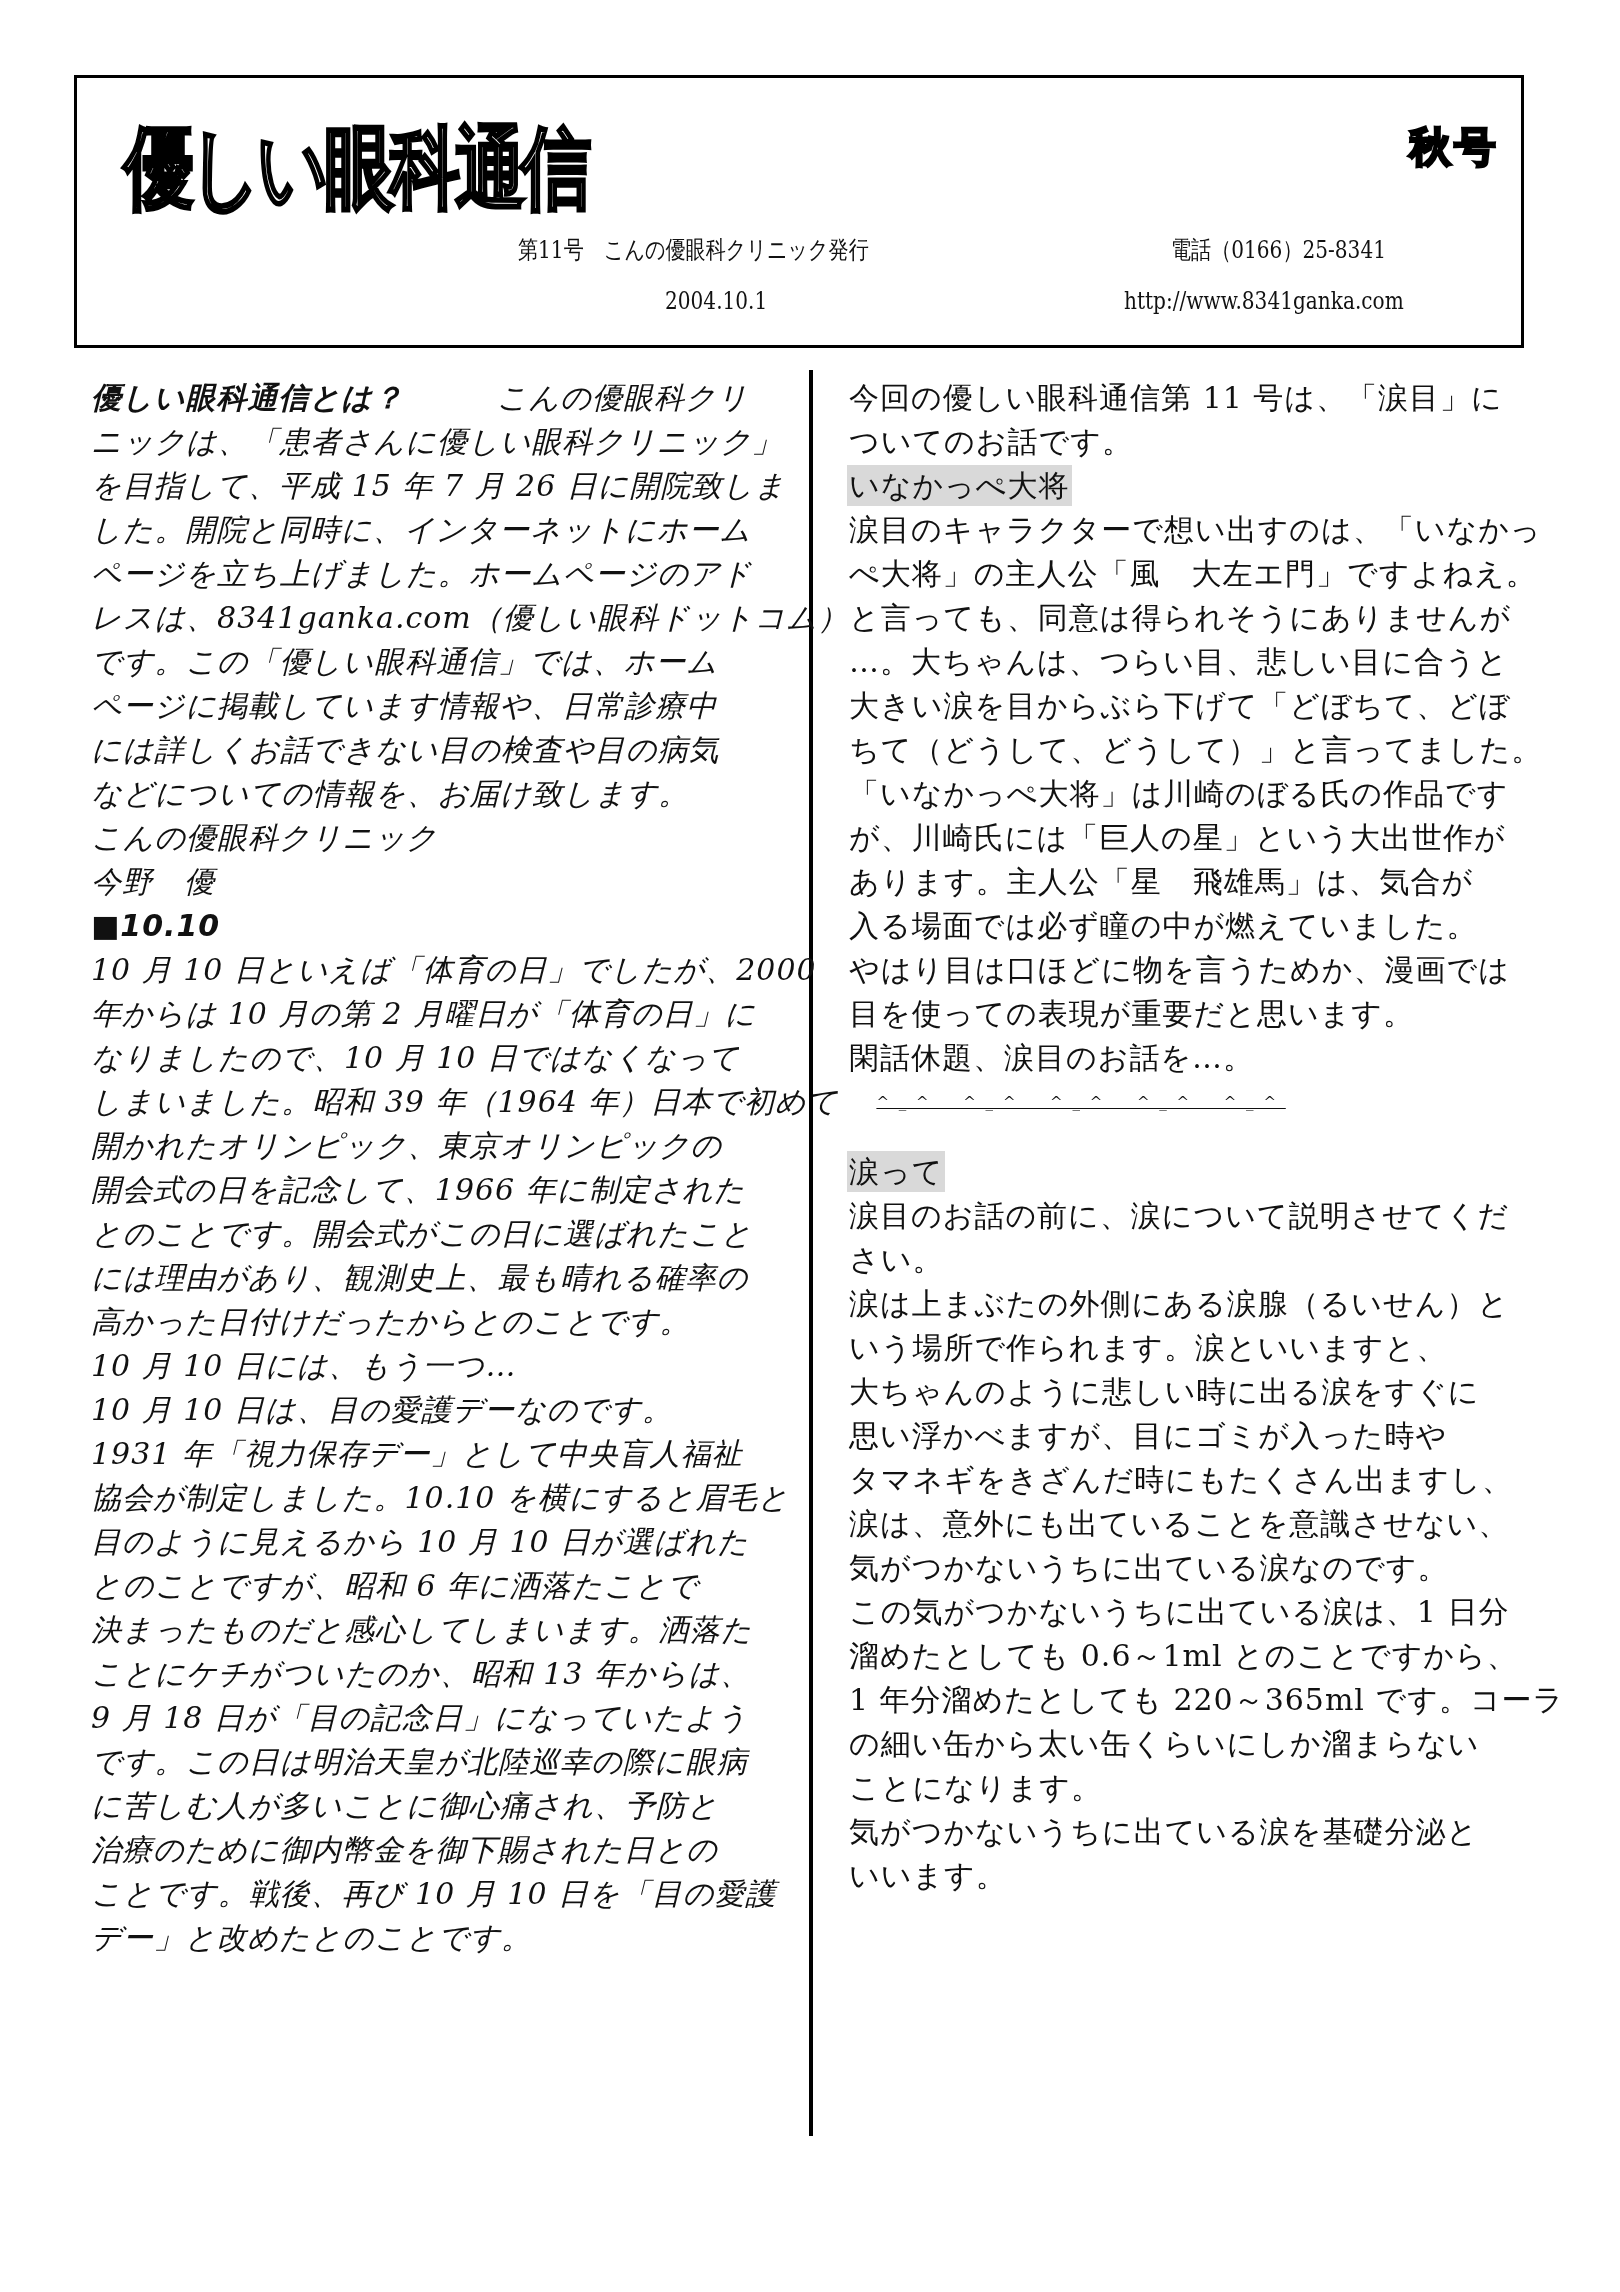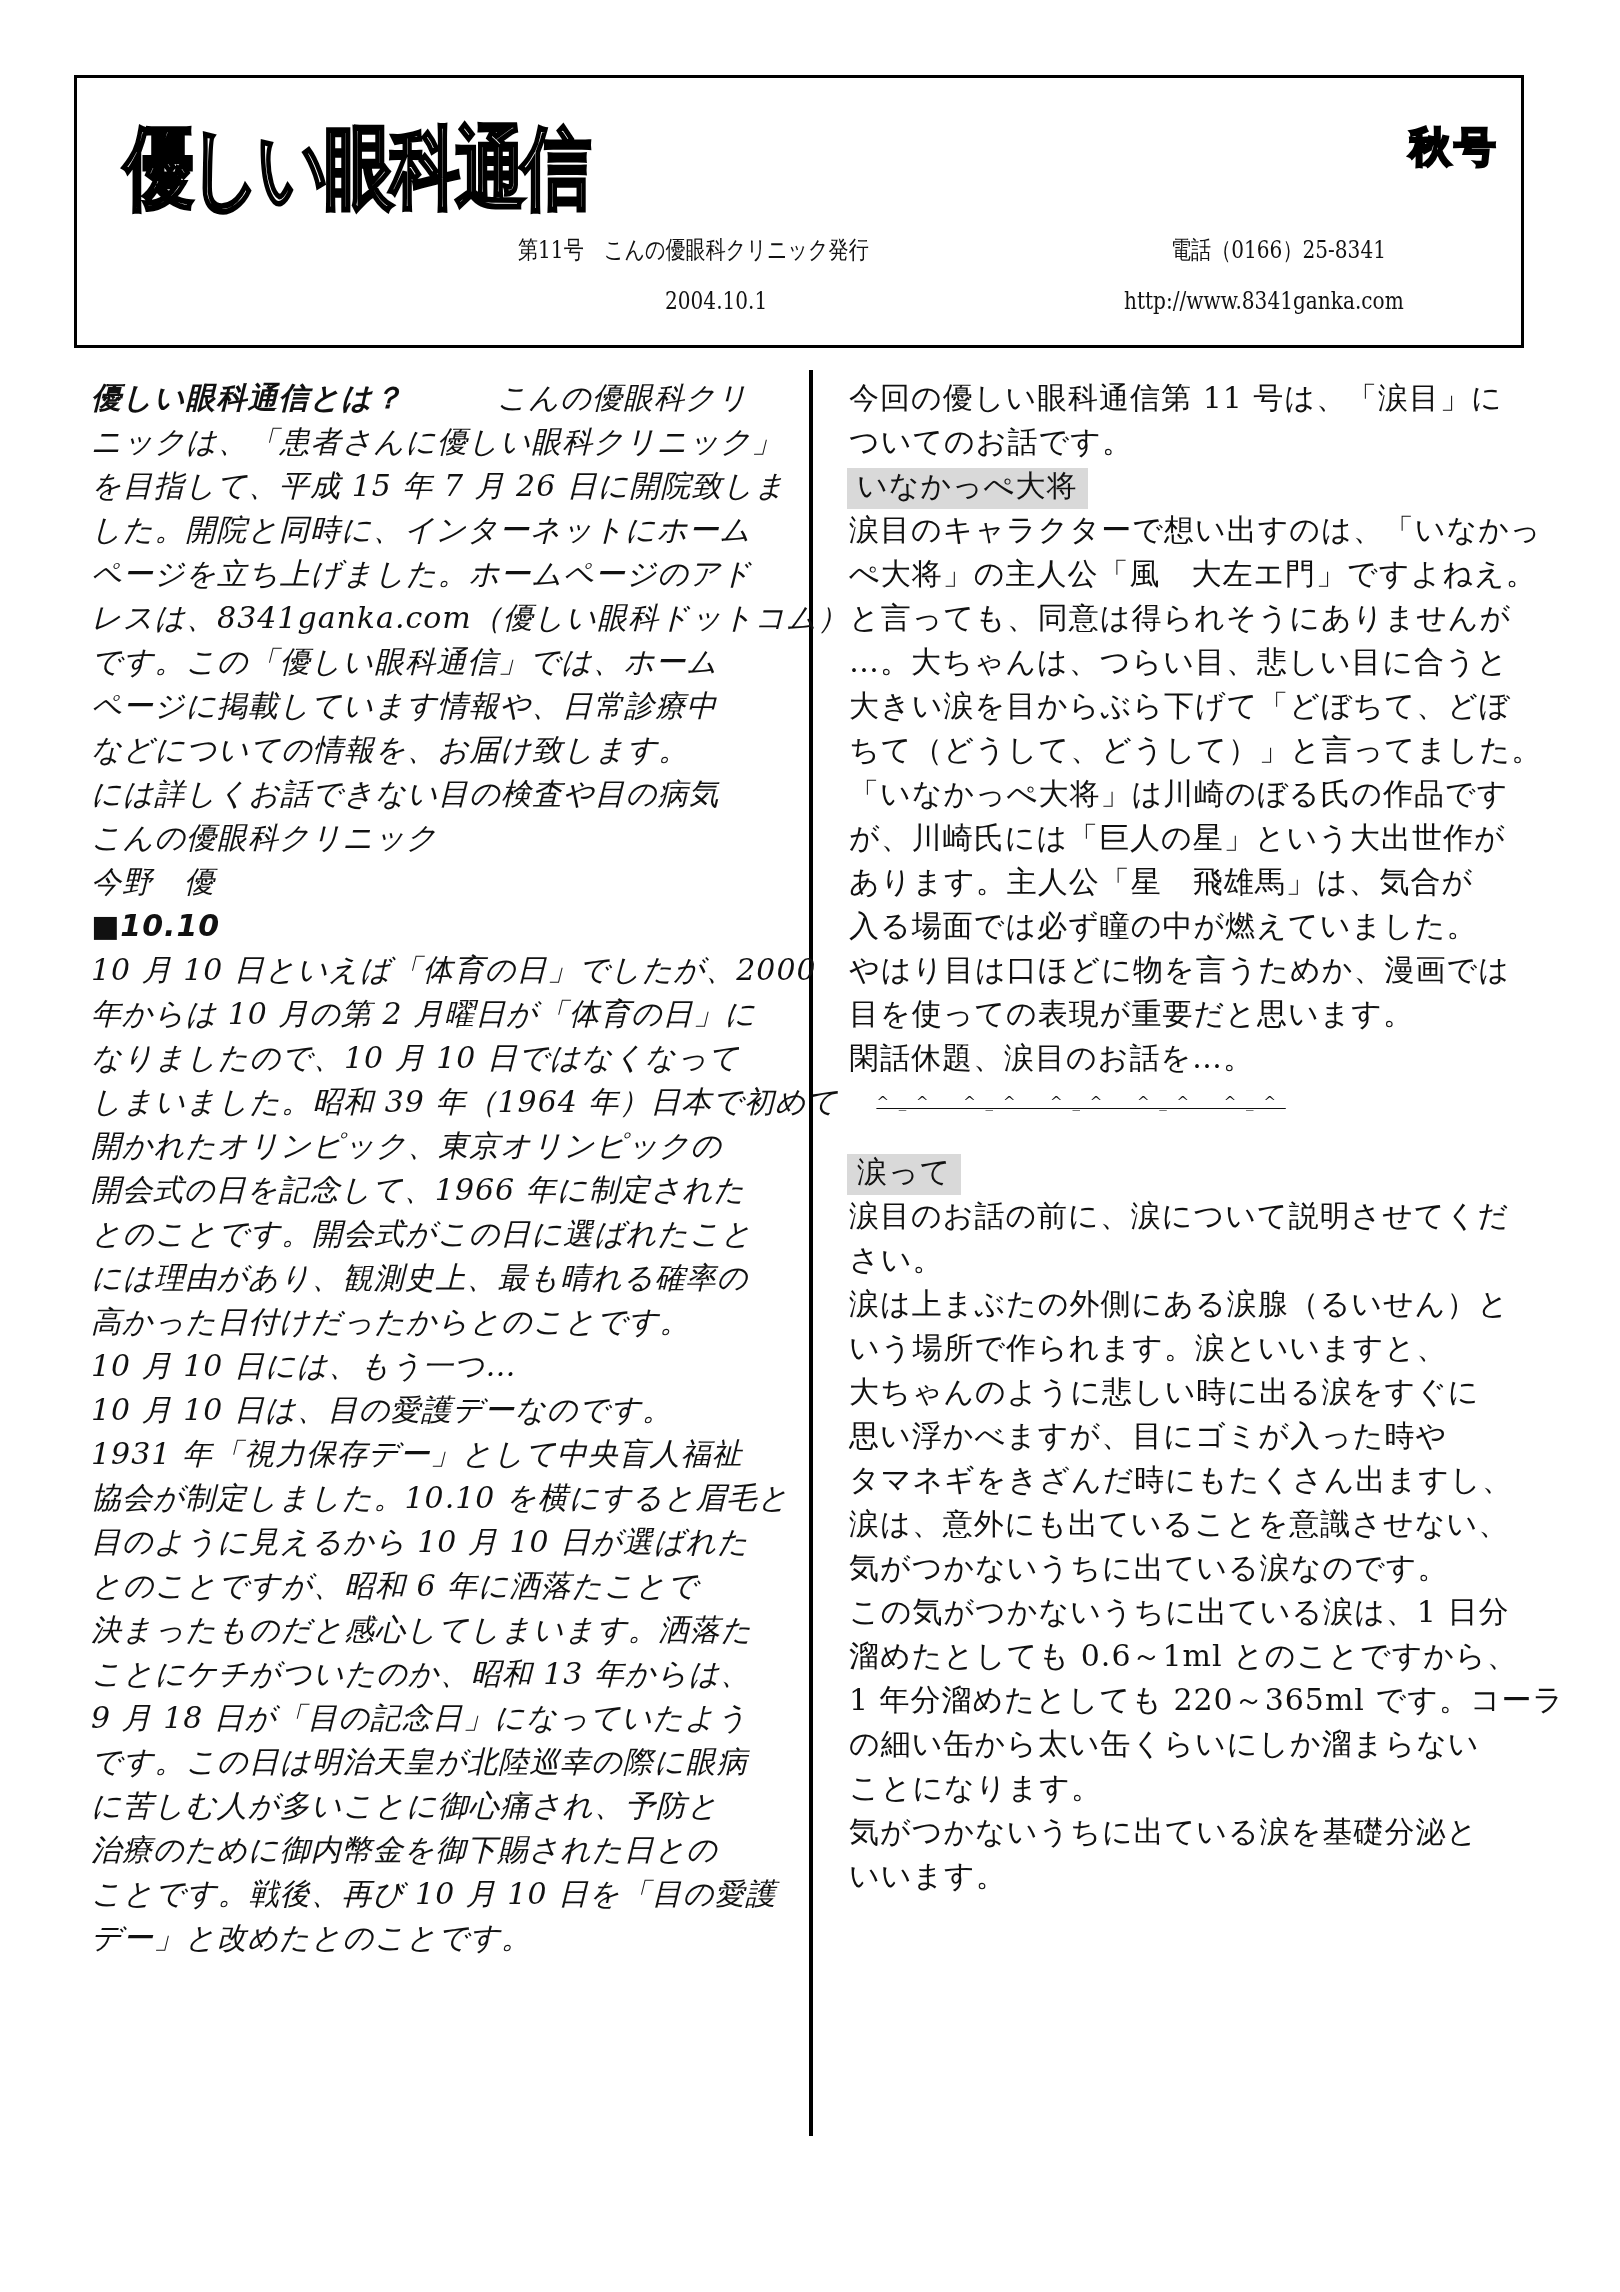--- a/index.html
+++ b/index.html
@@ -48,23 +48,23 @@
     letter-spacing: 1px;
   }
   .col-left  { left: 91px;  width: 706px; font-style: italic; }
   .col-right { left: 849px; width: 706px; }
   .line { display: block; white-space: nowrap; height: 44px; overflow: visible; }
   .line.right { text-align: left; padding-right: 7.8px; }
   .bold { font-weight: bold; font-family: "DejaVu Sans", "Liberation Sans", sans-serif; }
   .heading-inline { font-weight: bold; font-family: "DejaVu Sans", "Liberation Sans", sans-serif; }
   .gap { display: inline-block; width: 93px; }
   .hl {
-    display: inline-block; background: #d9d9d9; padding: 0 10px;
+    display: inline-block; background: #d9d9d9; padding: 0 2px;
     line-height: 41px; margin-left: -2px;
-    font-family: Liberation Mono, monospace;
+    font-family: Liberation Serif, serif;
   }
   .smiley { letter-spacing: 9.8px; padding-left: 27.4px; font-size: 15px; text-decoration: underline; }
   .blank { height: 44px; display: block; }
 </style>
 </head>
 <body>
 
 <div class="header-box">
   <div class="title">優しい眼科通信</div>
   <div class="season">秋号</div>
@@ -80,22 +80,22 @@
   <span class="line">
     <span class="heading-inline">優しい眼科通信とは？</span><span class="gap"></span><span>こんの優眼科クリ</span>
   </span>
   <span class="line">ニックは、「患者さんに優しい眼科クリニック」</span>
   <span class="line">を目指して、平成 15 年 7 月 26 日に開院致しま</span>
   <span class="line">した。開院と同時に、インターネットにホーム</span>
   <span class="line">ページを立ち上げました。ホームページのアド</span>
   <span class="line">レスは、8341ganka.com（優しい眼科ドットコム）</span>
   <span class="line">です。この「優しい眼科通信」では、ホーム</span>
   <span class="line">ページに掲載しています情報や、日常診療中</span>
+  <span class="line">には詳しくお話できない目の検査や目の病気</span>
   <span class="line">などについての情報を、お届け致します。</span>
-  <span class="line">には詳しくお話できない目の検査や目の病気</span>
   <span class="line right">こんの優眼科クリニック</span>
   <span class="line right">今野　優</span>
   <span class="line bold">■10.10</span>
   <span class="line">10 月 10 日といえば「体育の日」でしたが、2000</span>
   <span class="line">年からは 10 月の第 2 月曜日が「体育の日」に</span>
   <span class="line">なりましたので、10 月 10 日ではなくなって</span>
   <span class="line">しまいました。昭和 39 年（1964 年）日本で初めて</span>
   <span class="line">開かれたオリンピック、東京オリンピックの</span>
   <span class="line">開会式の日を記念して、1966 年に制定された</span>
   <span class="line">とのことです。開会式がこの日に選ばれたこと</span>

